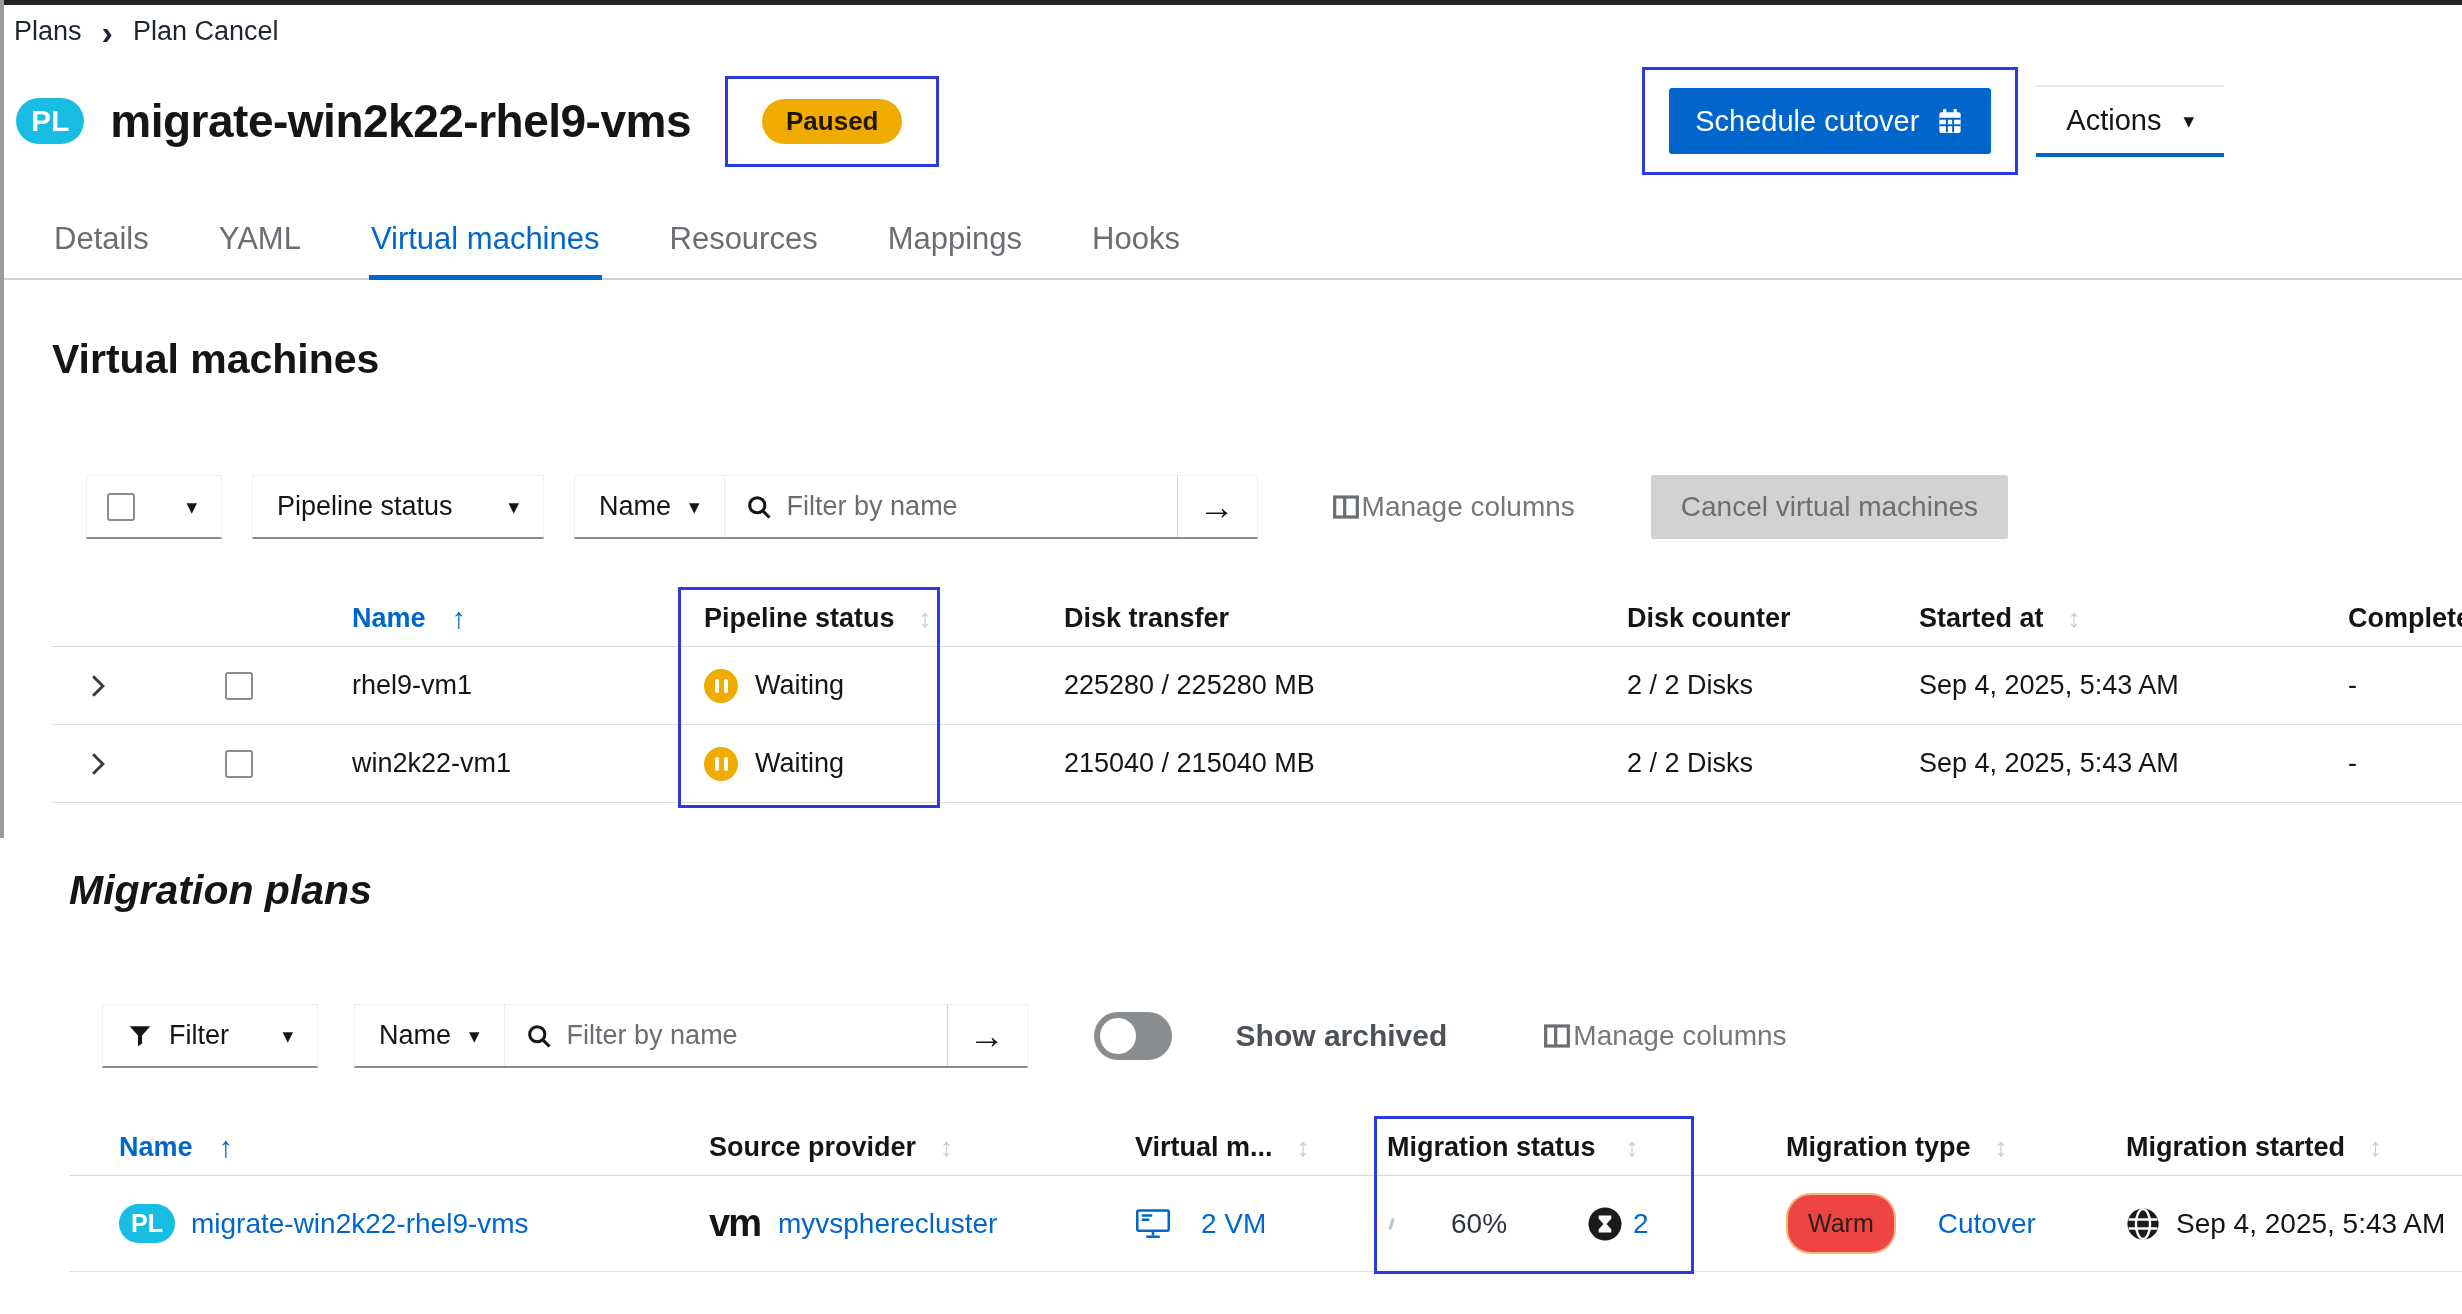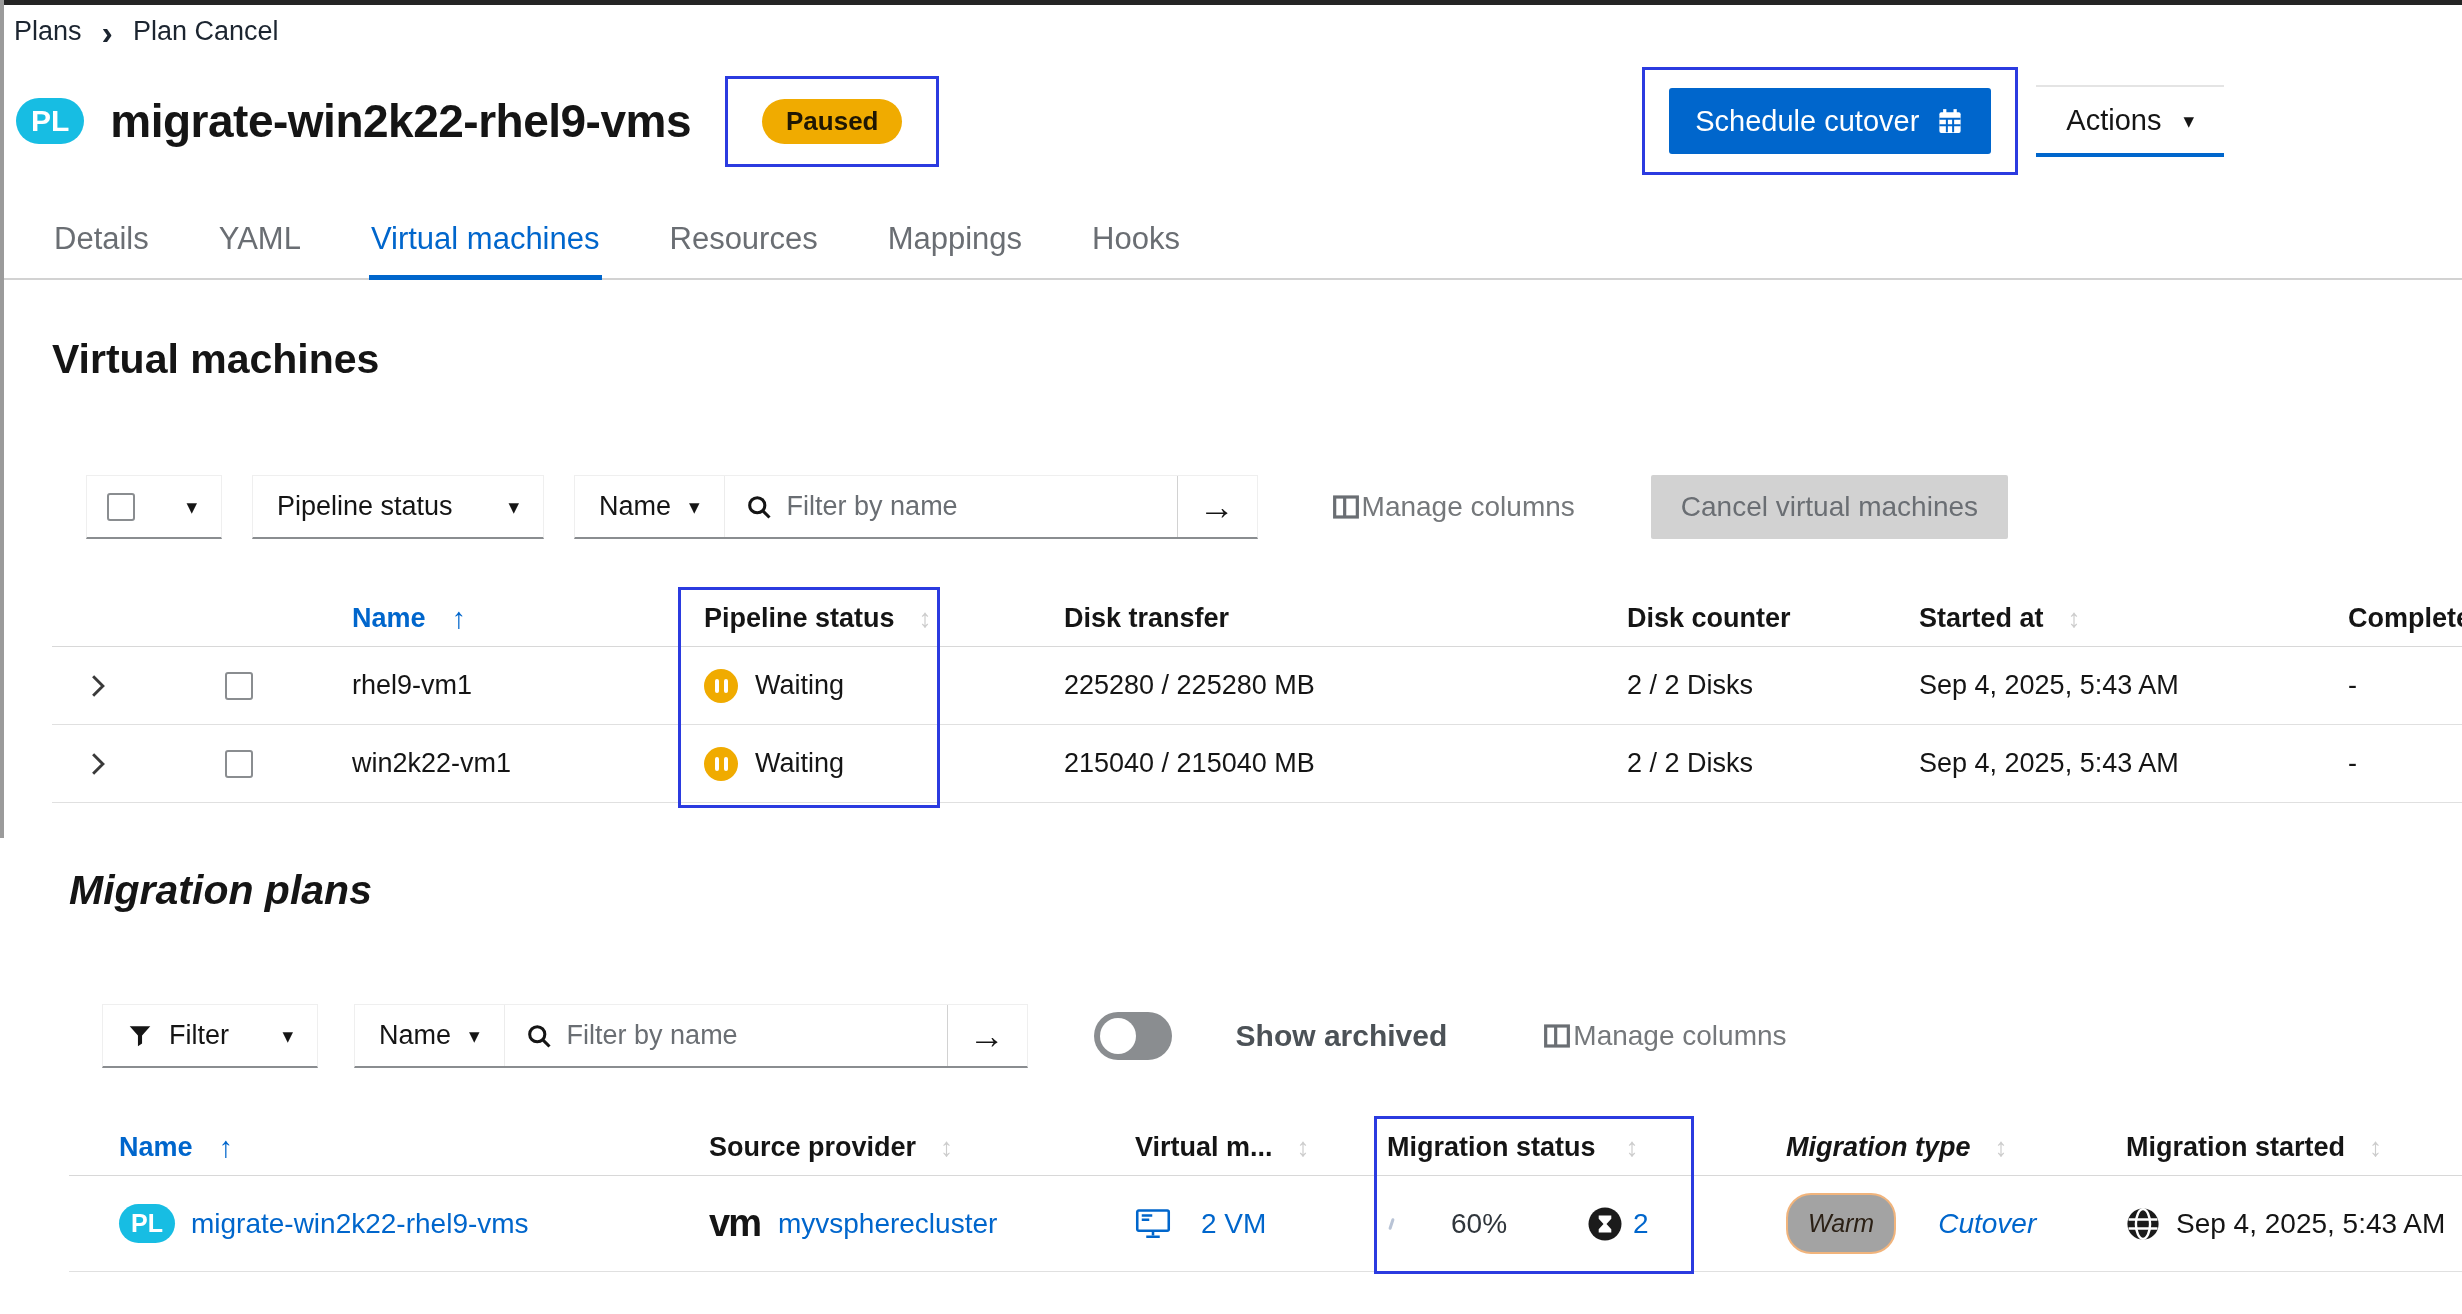--- a/index.html
+++ b/index.html
@@ -78,27 +78,27 @@
   .body-row { border-bottom:1px solid #e0e0e0; font-size:27px; }
   .vm-body-row { height:78px; }
   .mp-body-row { height:96px; font-size:28px; }
   .cell { display:flex; align-items:center; min-width:0; }
   .th-name { color:#0066cc; gap:26px; }
   .sort-active { color:#0066cc; font-size:29px; font-weight:700; }
   .sort-muted { color:#cdcdcd; font-size:26px; font-weight:400; margin-left:24px; }
   .pl90 { padding-left:90px; } .pl12 { padding-left:12px; } .pl32 { padding-left:32px; }
   .pl35 { padding-left:35px; } .pl24 { padding-left:24px; } .pl36 { padding-left:36px; } .pl73 { padding-left:73px; }
   .pl50 { padding-left:50px; } .pl69 { padding-left:69px; } .pl55 { padding-left:55px; }
-  .pl67 { padding-left:67px;gap:6px; } .pl86 { padding-left:86px;font-style:italic; } .pl76 { padding-left:76px; } .pl70 { padding-left:70px; }
+  .pl67 { padding-left:67px;gap:6px; } .pl86 { padding-left:86px; } .pl76 { padding-left:76px; } .pl70 { padding-left:70px; }
   .expand-btn { background:none; border:none; cursor:pointer; display:flex; align-items:center; }
   .status-dot { width:34px; height:34px; border-radius:50%; background:#f0ab00; display:inline-flex; align-items:center; justify-content:center; gap:5px; margin-right:17px; flex:none; }
   .status-dot i { display:block; width:4px; height:14px; background:#fff; border-radius:2px; }
   a.link { color:#0066cc; text-decoration:none; cursor:pointer; }
   .vm-logo { font-weight:900; font-size:38px; letter-spacing:-2px; margin-right:18px; }
-  .warm-badge { border:2px solid #f1b47c; background:#a3a3a3; color:#2b2015; font-size:25px; padding:14px 20px; border-radius:25px; }
+  .warm-badge { border:2px solid #f1b47c; background:#ef4444; color:#2b2015; font-size:25px; padding:14px 20px; border-radius:25px; }
   .cutover-link { margin-left:42px; font-size:28px; }
   .prog-tick { width:3px; height:12px; background:#b9c4d6; transform:rotate(18deg); border-radius:2px; }
   .prog-pct { margin-left:58px; color:#30363c; }
   .warn-group { display:flex; align-items:center; gap:10px; margin-left:80px; }
   .hl { position:absolute; border:3px solid #2b3be0; pointer-events:none; }
   .vm-hl { left:626px; top:-4px; width:262px; height:221px; }
   .mp-hl { left:1305px; top:-4px; width:320px; height:158px; }
   .icon { flex:none; display:inline-flex; }
 </style>
 </head>

